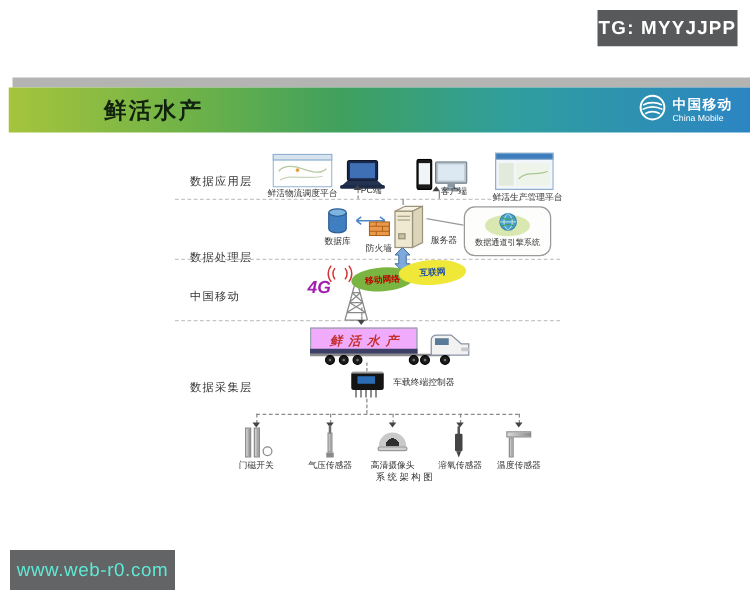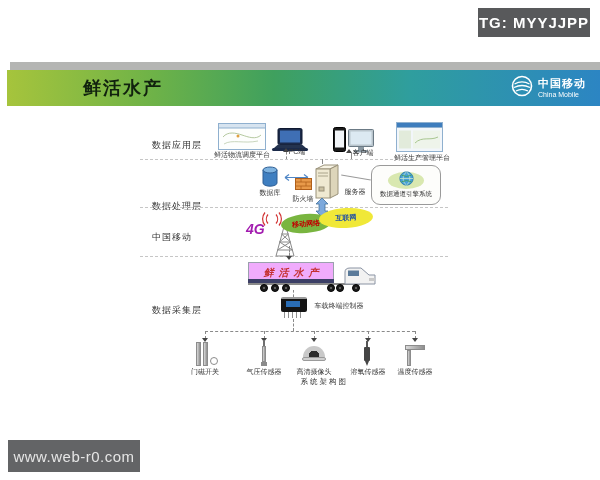--- a/index.html
+++ b/index.html
@@ -55,21 +55,21 @@
   .wheel::after{content:"";position:absolute;left:2px;top:2px;width:2px;height:2px;border-radius:50%;background:#777;}
   
   .controller{left:281px;top:297px;width:26px;height:22px;}
   .ctrl-body{position:absolute;left:0;top:0;width:26px;height:13px;background:#141414;border-top:2px solid #9b9b9b;border-radius:2px;}
   .ctrl-label-strip{position:absolute;left:5px;top:4px;width:14px;height:6px;background:#2a6db5;}
   .ctrl-pins{position:absolute;left:3px;top:15px;width:20px;height:6px;
     background:repeating-linear-gradient(90deg,#8f8f8f 0 1.5px,transparent 1.5px 4px);}
   
   .bar{background:linear-gradient(90deg,#d9d9d9,#8f8f8f);border:1px solid #8c8c8c;box-sizing:border-box;}
   
-  .watermark{left:8px;top:440px;width:132px;height:32px;background:#636466;color:#e5e5e5;
+  .watermark{left:8px;top:440px;width:132px;height:32px;background:#636466;color:#5eead4;
     font-size:15px;display:flex;align-items:center;justify-content:center;letter-spacing:.5px;}
 </style>
 </head>
 <body>
 
 <div class="abs tg-badge">TG: MYYJJPP</div>
 
 <div class="abs gray-strip"></div>
 <div class="abs header-bar">
   <div class="page-title">鲜活水产</div>

